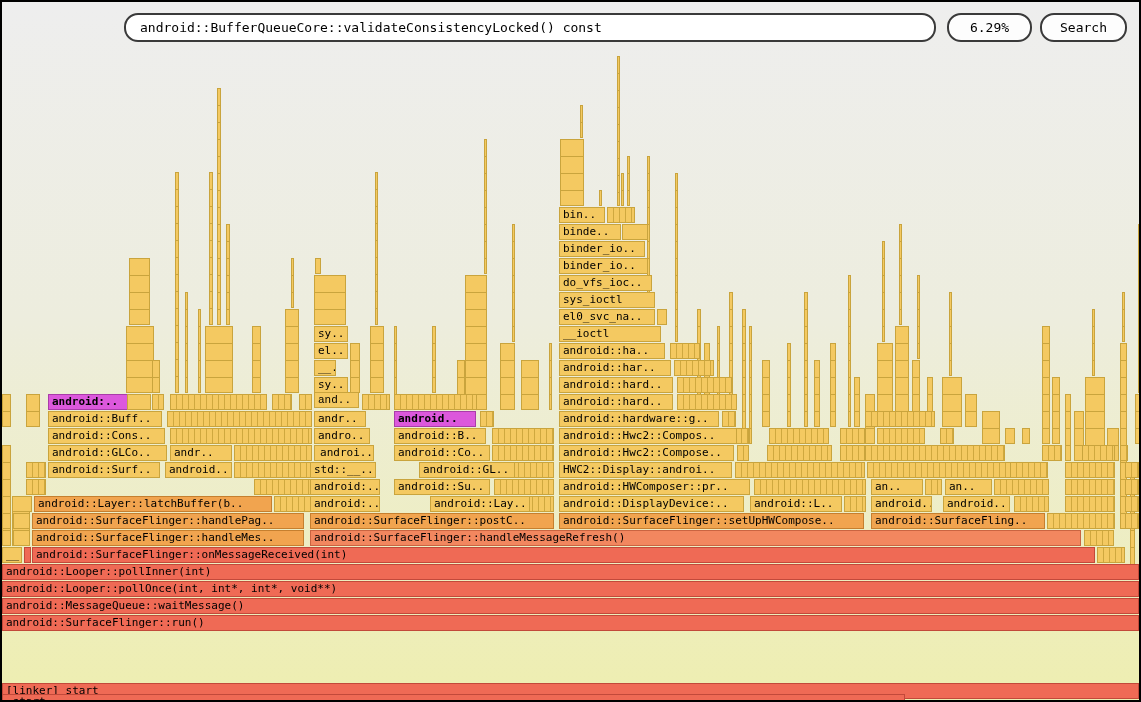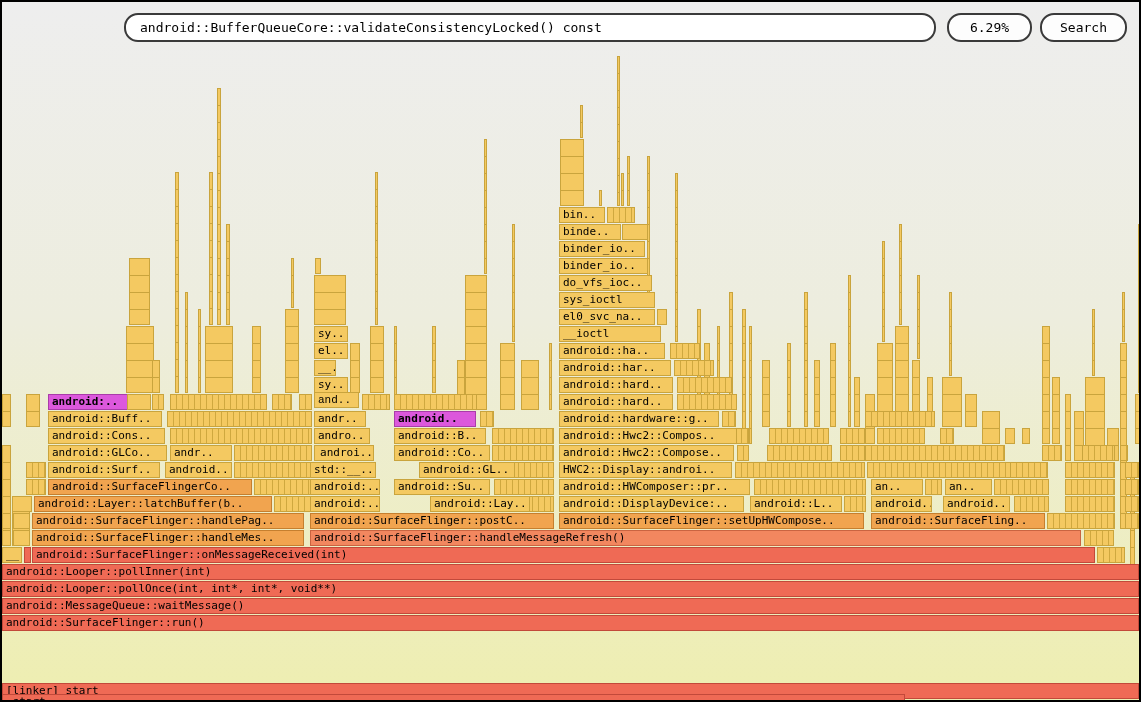--- a/index.html
+++ b/index.html
@@ -192,21 +192,20 @@
       <div class="frame c-o" style="left: 557px; top: 511px; width: 305px;">android::SurfaceFlinger::setUpHWCompose..</div>
       <div class="frame c-o" style="left: 869px; top: 511px; width: 174px;">android::SurfaceFling..</div>
       <div class="frame c-y" style="left: 10px; top: 494px; width: 20px;"></div>
       <div class="frame c-o" style="left: 32px; top: 494px; width: 238px;">android::Layer::latchBuffer(b..</div>
       <div class="frame c-y" style="left: 308px; top: 494px; width: 70px;">android:..</div>
       <div class="frame c-y" style="left: 392px; top: 494px; width: 100px; margin-left: 36px;">android::Lay..</div>
       <div class="frame c-y" style="left: 557px; top: 494px; width: 185px;">android::DisplayDevice:..</div>
       <div class="frame c-y" style="left: 748px; top: 494px; width: 92px;">android::L..</div>
       <div class="frame c-y" style="left: 869px; top: 494px; width: 61px;">android..</div>
       <div class="frame c-y" style="left: 941px; top: 494px; width: 67px;">android..</div>
-      <div class="frame c-o" style="left: 46px; top: 477px; width: 204px;">android::SurfaceFlingerCo..</div>
       <div class="frame c-y" style="left: 308px; top: 477px; width: 70px;">android:..</div>
       <div class="frame c-y" style="left: 392px; top: 477px; width: 96px;">android::Su..</div>
       <div class="frame c-y" style="left: 557px; top: 477px; width: 191px;">android::HWComposer::pr..</div>
       <div class="frame c-y" style="left: 869px; top: 477px; width: 52px;">an..</div>
       <div class="frame c-y" style="left: 943px; top: 477px; width: 47px;">an..</div>
       <div class="frame c-y" style="left: 46px; top: 460px; width: 112px;">android::Surf..</div>
       <div class="frame c-y" style="left: 163px; top: 460px; width: 67px;">android..</div>
       <div class="frame c-y" style="left: 308px; top: 460px; width: 66px;">std::__..</div>
       <div class="frame c-y" style="left: 393px; top: 460px; width: 96px; margin-left: 24px;">android::GL..</div>
       <div class="frame c-y" style="left: 557px; top: 460px; width: 173px;">HWC2::Display::androi..</div>

